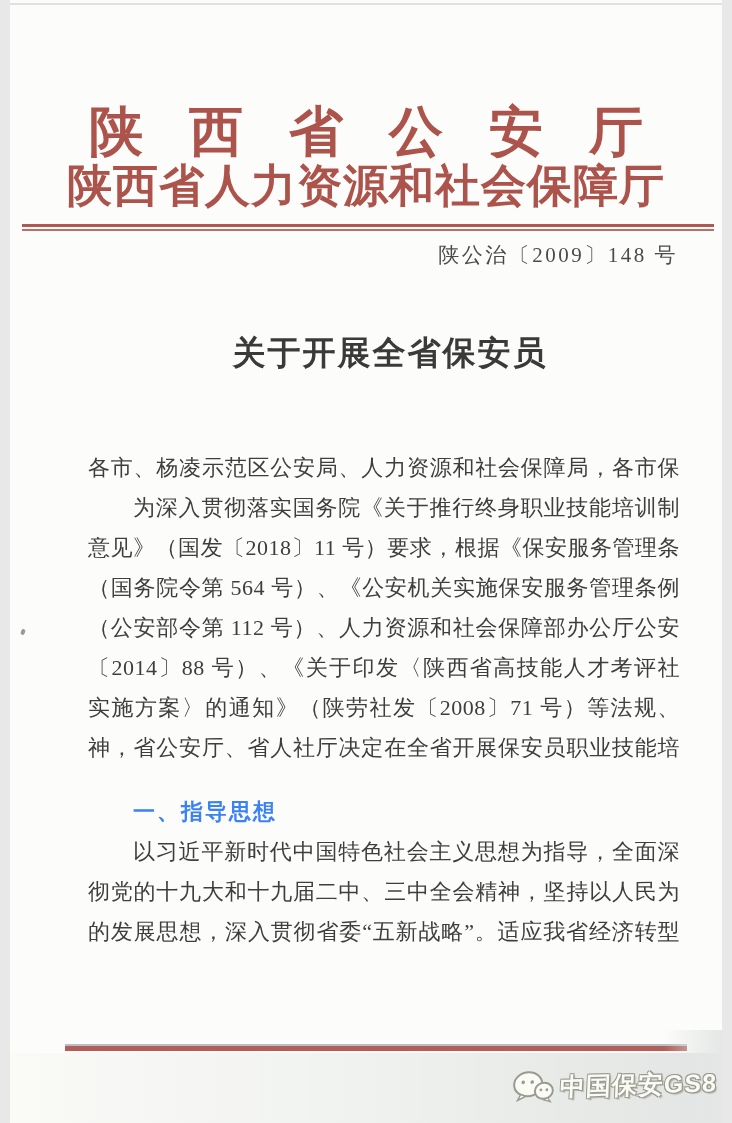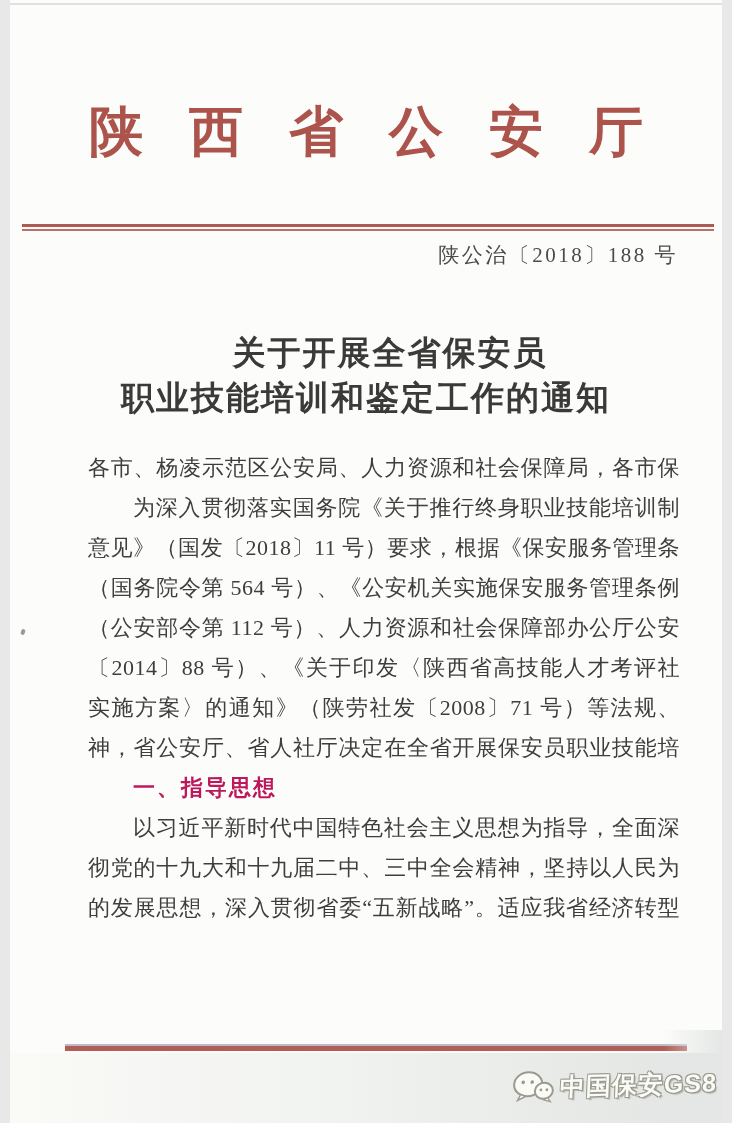--- a/index.html
+++ b/index.html
@@ -51,21 +51,21 @@
   }
   .bline{
     height:40px;line-height:40px;
     font-size:22px;color:#3e3e3e;letter-spacing:.5px;
     white-space:nowrap;
   }
   .bline.fill{text-align:justify;text-align-last:justify;white-space:normal;overflow:hidden;}
   .bline.indent{text-indent:45px;}
   .bline.heading{
     font-family:"Liberation Sans","DejaVu Sans",sans-serif;
-    font-weight:700;color:#be185d;letter-spacing:2px;
+    font-weight:700;color:#3b82f6;letter-spacing:2px;margin-top:24px;
   }
   
   .rule-bottom-gray{position:absolute;top:1044px;left:55px;width:622px;height:2px;background:#a9adbb;opacity:.8;}
   .rule-bottom-red{position:absolute;top:1046px;left:55px;width:622px;height:5px;background:#b15e56;}
   .footer-strip{
     position:absolute;top:1053px;left:0;right:0;bottom:0;
     background:linear-gradient(90deg,#fafaf7 0%,#f1f3f0 45%,#e7eae7 78%,#e2e5e3 100%);
   }
   .corner-gray{
     position:absolute;top:1030px;right:0;width:58px;height:93px;
@@ -89,28 +89,28 @@
   }
 </style>
 </head>
 <body>
 
 <div class="page">
 
   <div class="scan-top-edge"></div>
 
   <div class="agency1">陕西省公安厅</div>
+  <div class="agency2">陕西省人力资源和社会保障厅</div>
 
   <div class="rule-top-a"></div>
   <div class="rule-top-b"></div>
 
-  <div class="doc-number">陕公治〔2018〕188 号</div>
+  <div class="doc-number">陕公治〔2009〕148 号</div>
 
   <div class="title-line1">关于开展全省保安员</div>
-  <div class="title-line2">职业技能培训和鉴定工作的通知</div>
 
   <div class="body-text">
     <div class="bline fill">各市、杨凌示范区公安局、人力资源和社会保障局，各市保安协</div>
     <div class="bline fill indent">为深入贯彻落实国务院《关于推行终身职业技能培训制度的</div>
     <div class="bline fill">意见》（国发〔2018〕11 号）要求，根据《保安服务管理条例》</div>
     <div class="bline fill">（国务院令第 564 号）、《公安机关实施保安服务管理条例办法》</div>
     <div class="bline fill">（公安部令第 112 号）、人力资源和社会保障部办公厅公安部办公</div>
     <div class="bline fill">〔2014〕88 号）、《关于印发〈陕西省高技能人才考评社会化管理</div>
     <div class="bline fill">实施方案〉的通知》（陕劳社发〔2008〕71 号）等法规、文件精</div>
     <div class="bline fill">神，省公安厅、省人社厅决定在全省开展保安员职业技能培训和</div>

